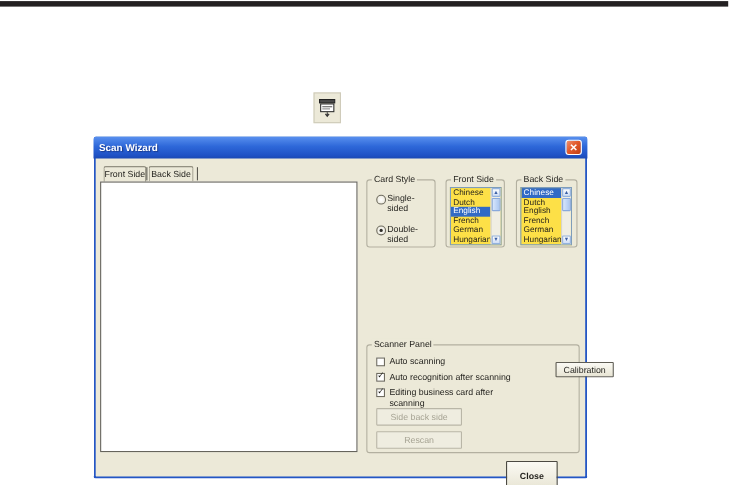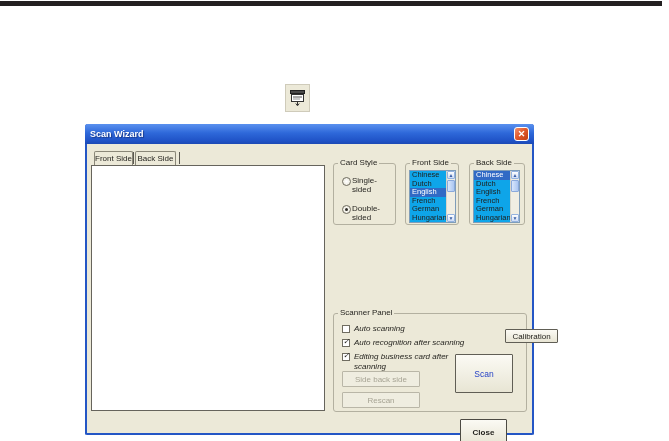--- a/index.html
+++ b/index.html
@@ -75,21 +75,21 @@
     background: radial-gradient(#ffffff, #e8e5d6); position: relative;
   }
   .radio.sel::after {
     content: ""; position: absolute; left: 2px; top: 2px; width: 3px; height: 3px;
     border-radius: 50%; background: #2e2c26;
   }
   .radio-label { width: 34px; line-height: 9px; font-size: 8px; }
 
   .listbox {
     position: absolute; left: 3px; top: 6px; width: 47px; height: 53px;
-    background: #0ea5e9; border: 1px solid #7f9db9; display: flex;
+    background: #fde047; border: 1px solid #7f9db9; display: flex;
   }
   .lb-items { flex: 1; overflow: hidden; }
   .lb-item { height: 8.5px; line-height: 8.5px; font-size: 7.5px; padding-left: 2px; white-space: nowrap; }
   .lb-item.sel { background: #316ac5; color: #fff; }
   .lb-scroll { width: 9px; flex: none; background: #f0eee3; border-left: 1px solid #d8d5c8; display: flex; flex-direction: column; }
   .sb-btn {
     height: 8px; flex: none; border: 1px solid #93b2e0; border-radius: 1px;
     background: linear-gradient(180deg, #fefefe, #cfddf6);
     color: #3b5fa5; font-size: 5px; line-height: 6px; text-align: center; overflow: hidden;
   }
@@ -99,21 +99,21 @@
     border: 1px solid #89a9dc; border-radius: 1px;
   }
   .sb-fill { flex: 1; }
 
   .status-row { position: absolute; left: 8px; display: flex; }
   .status-row.s1 { top: 12px; } .status-row.s2 { top: 27px; } .status-row.s3 { top: 44px; }
   .status-lbl { width: 40px; text-align: right; flex: none; }
   .status-val { margin-left: 6px; white-space: nowrap; }
   .status-row.s3 .status-val { margin-left: 14px; color: #2233bb; }
 
-  .cb-row { position: absolute; left: 8px; display: flex; gap: 4px; font-style: italic; }
+  .cb-row { position: absolute; left: 8px; display: flex; gap: 4px; }
   .cb-row.c1 { top: 10px; } .cb-row.c2 { top: 24px; } .cb-row.c3 { top: 38px; }
   .checkbox {
     width: 8px; height: 8px; flex: none; margin-top: 1px;
     border: 1px solid #6f6c60; background: #fff; position: relative;
   }
   .checkbox .mark { position: absolute; left: 0px; top: -2px; font-size: 8px; line-height: 8px; color: #1c1b17; }
   .cb-label { width: 120px; line-height: 9.5px; }
 
   .btn {
     position: absolute; font-family: inherit; font-size: 8px; text-align: center;
@@ -227,18 +227,17 @@
     <div class="cb-row c3">
       <span class="checkbox">
           <span class="mark">✓</span>
         </span>
       <span class="cb-label">Editing business card after scanning</span>
     </div>
 
     <button class="btn" id="btn-calibration">Calibration</button>
     <button class="btn disabled" id="btn-skip" disabled="">Side back side</button>
     <button class="btn disabled" id="btn-rescan" disabled="">Rescan</button>
-    <button class="btn" id="btn-scan">Scan</button>
   </div>
 
   <button class="btn" id="btn-close">Close</button>
 
 </div>
 
 </body></html>

